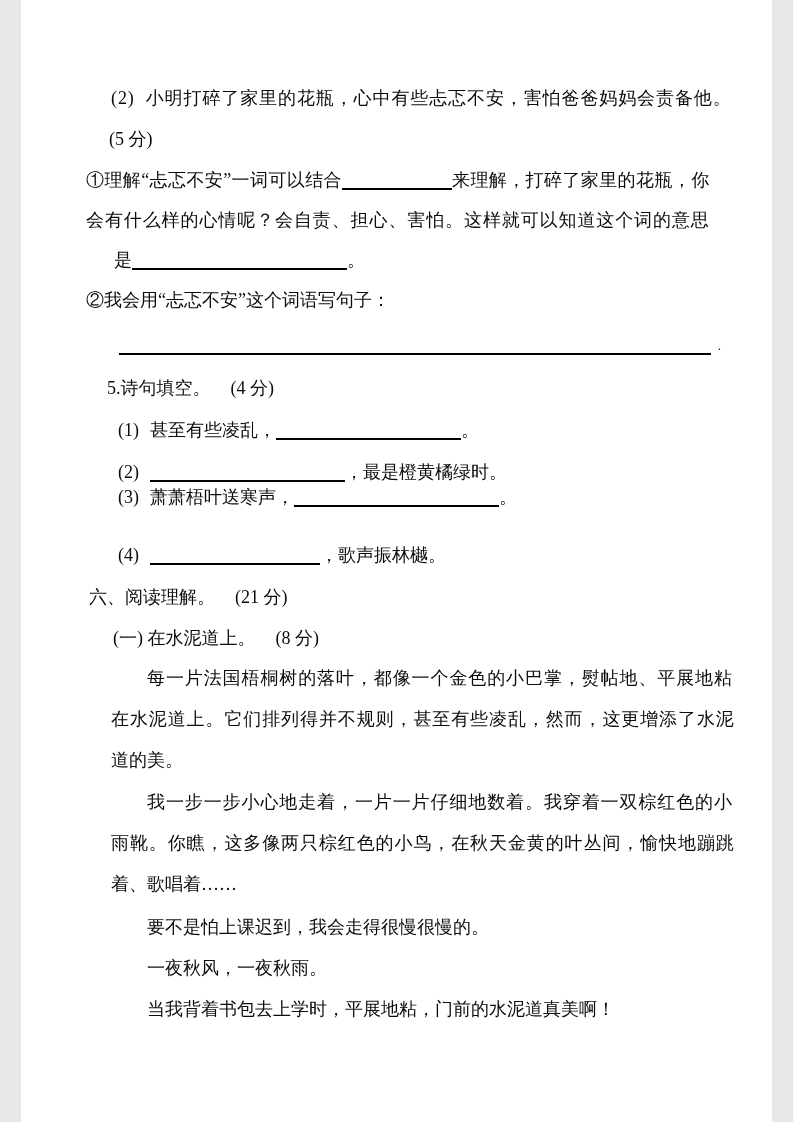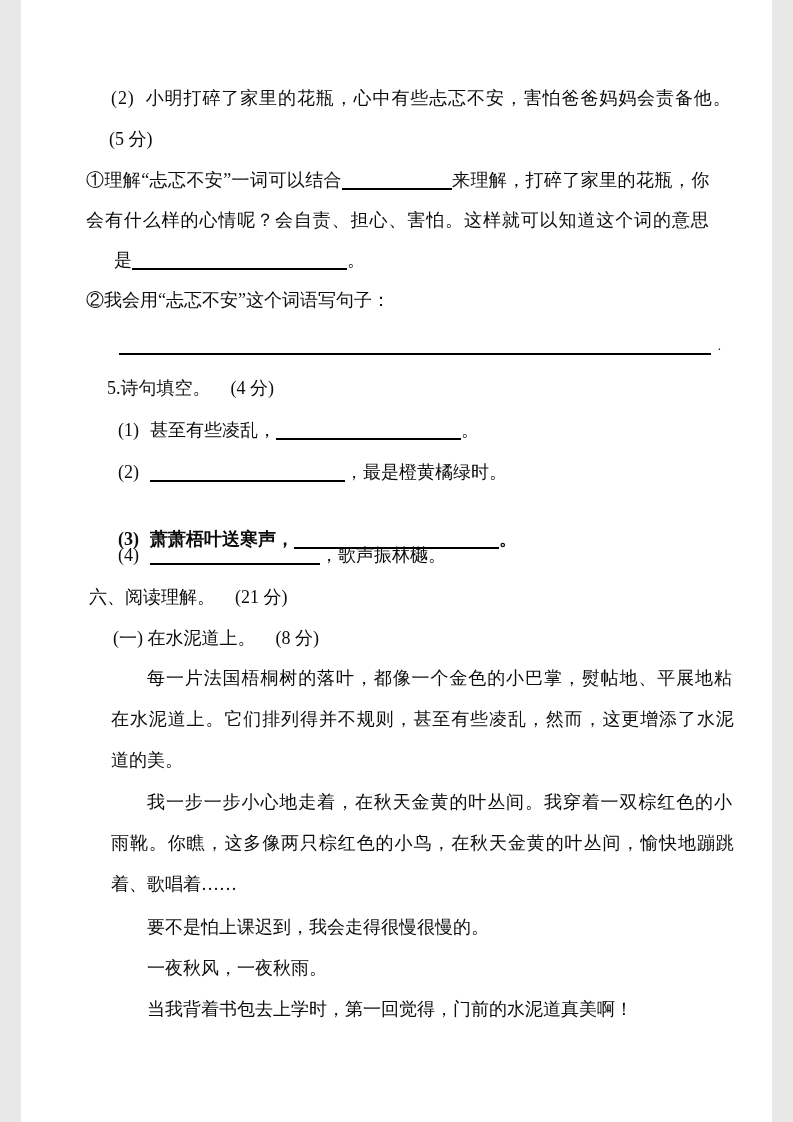--- a/index.html
+++ b/index.html
@@ -76,43 +76,43 @@
   <div class="abs" style="left:86px;top:368px;">
     <span>5.诗句填空。</span><span class="pts">(4 分)</span>
   </div>
 
   <div class="abs" style="left:97px;top:410px;">
     <span class="num">(1)</span><span>甚至有些凌乱，</span><span class="blank" style="width:185px;"></span><span>。</span>
   </div>
   <div class="abs" style="left:97px;top:452px;">
     <span class="num">(2)</span><span></span><span class="blank" style="width:195px;"></span><span>，最是橙黄橘绿时。</span>
   </div>
-  <div class="abs" style="left:97px;top:519px;font-weight:bold;">
+  <div class="abs" style="left:97px;top:477px;">
     <span class="num">(3)</span><span>萧萧梧叶送寒声，</span><span class="blank" style="width:205px;"></span><span>。</span>
   </div>
   <div class="abs" style="left:97px;top:535px;">
     <span class="num">(4)</span><span></span><span class="blank" style="width:170px;"></span><span>，歌声振林樾。</span>
   </div>
 
   <div class="abs" style="left:68px;top:577px;">
     <span>六、阅读理解。</span><span class="pts">(21 分)</span>
   </div>
   <div class="abs" style="left:92px;top:618px;">
     <span>(一) 在水泥道上。</span><span class="pts">(8 分)</span>
   </div>
 
   <div class="abs passage" style="left:90px;top:658px;">
     <div class="line ind ls">每一片法国梧桐树的落叶，都像一个金色的小巴掌，熨帖地、平展地粘</div>
     <div class="line ls">在水泥道上。它们排列得并不规则，甚至有些凌乱，然而，这更增添了水泥</div>
     <div class="line">道的美。</div>
   </div>
 
   <div class="abs passage" style="left:90px;top:782px;">
-    <div class="line ind ls">我一步一步小心地走着，在秋天金黄的叶丛间。我穿着一双棕红色的小</div>
+    <div class="line ind ls">我一步一步小心地走着，一片一片仔细地数着。我穿着一双棕红色的小</div>
     <div class="line ls">雨靴。你瞧，这多像两只棕红色的小鸟，在秋天金黄的叶丛间，愉快地蹦跳</div>
     <div class="line">着、歌唱着……</div>
   </div>
 
   <div class="abs ind" style="left:90px;top:907px;">要不是怕上课迟到，我会走得很慢很慢的。</div>
   <div class="abs ind" style="left:90px;top:948px;">一夜秋风，一夜秋雨。</div>
-  <div class="abs ind" style="left:90px;top:989px;">当我背着书包去上学时，第一回觉得，门前的水泥道真美啊！</div>
+  <div class="abs ind" style="left:90px;top:989px;">当我背着书包去上学时，平展地粘，门前的水泥道真美啊！</div>
 
 </div>
 
 </body></html>

